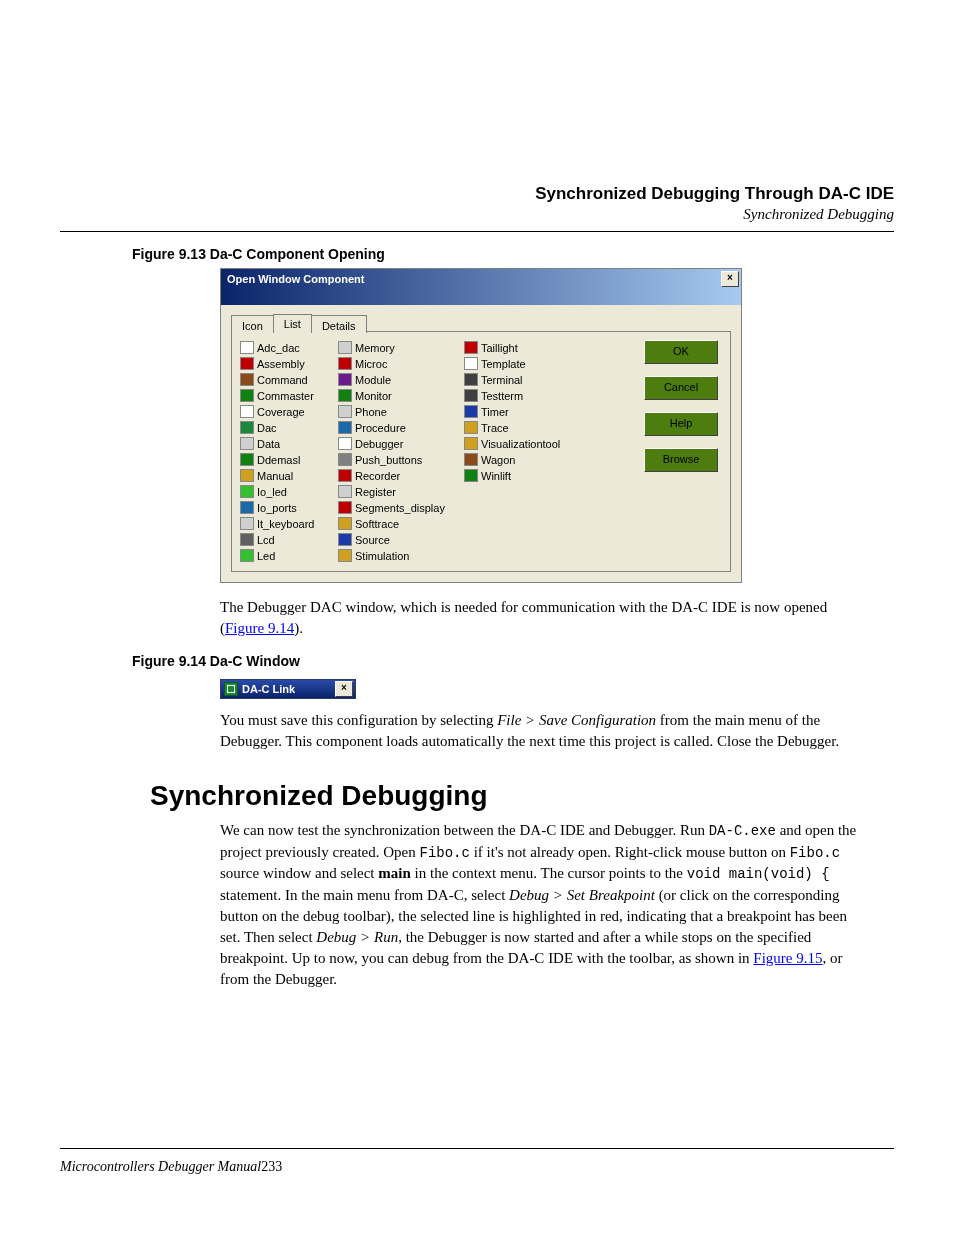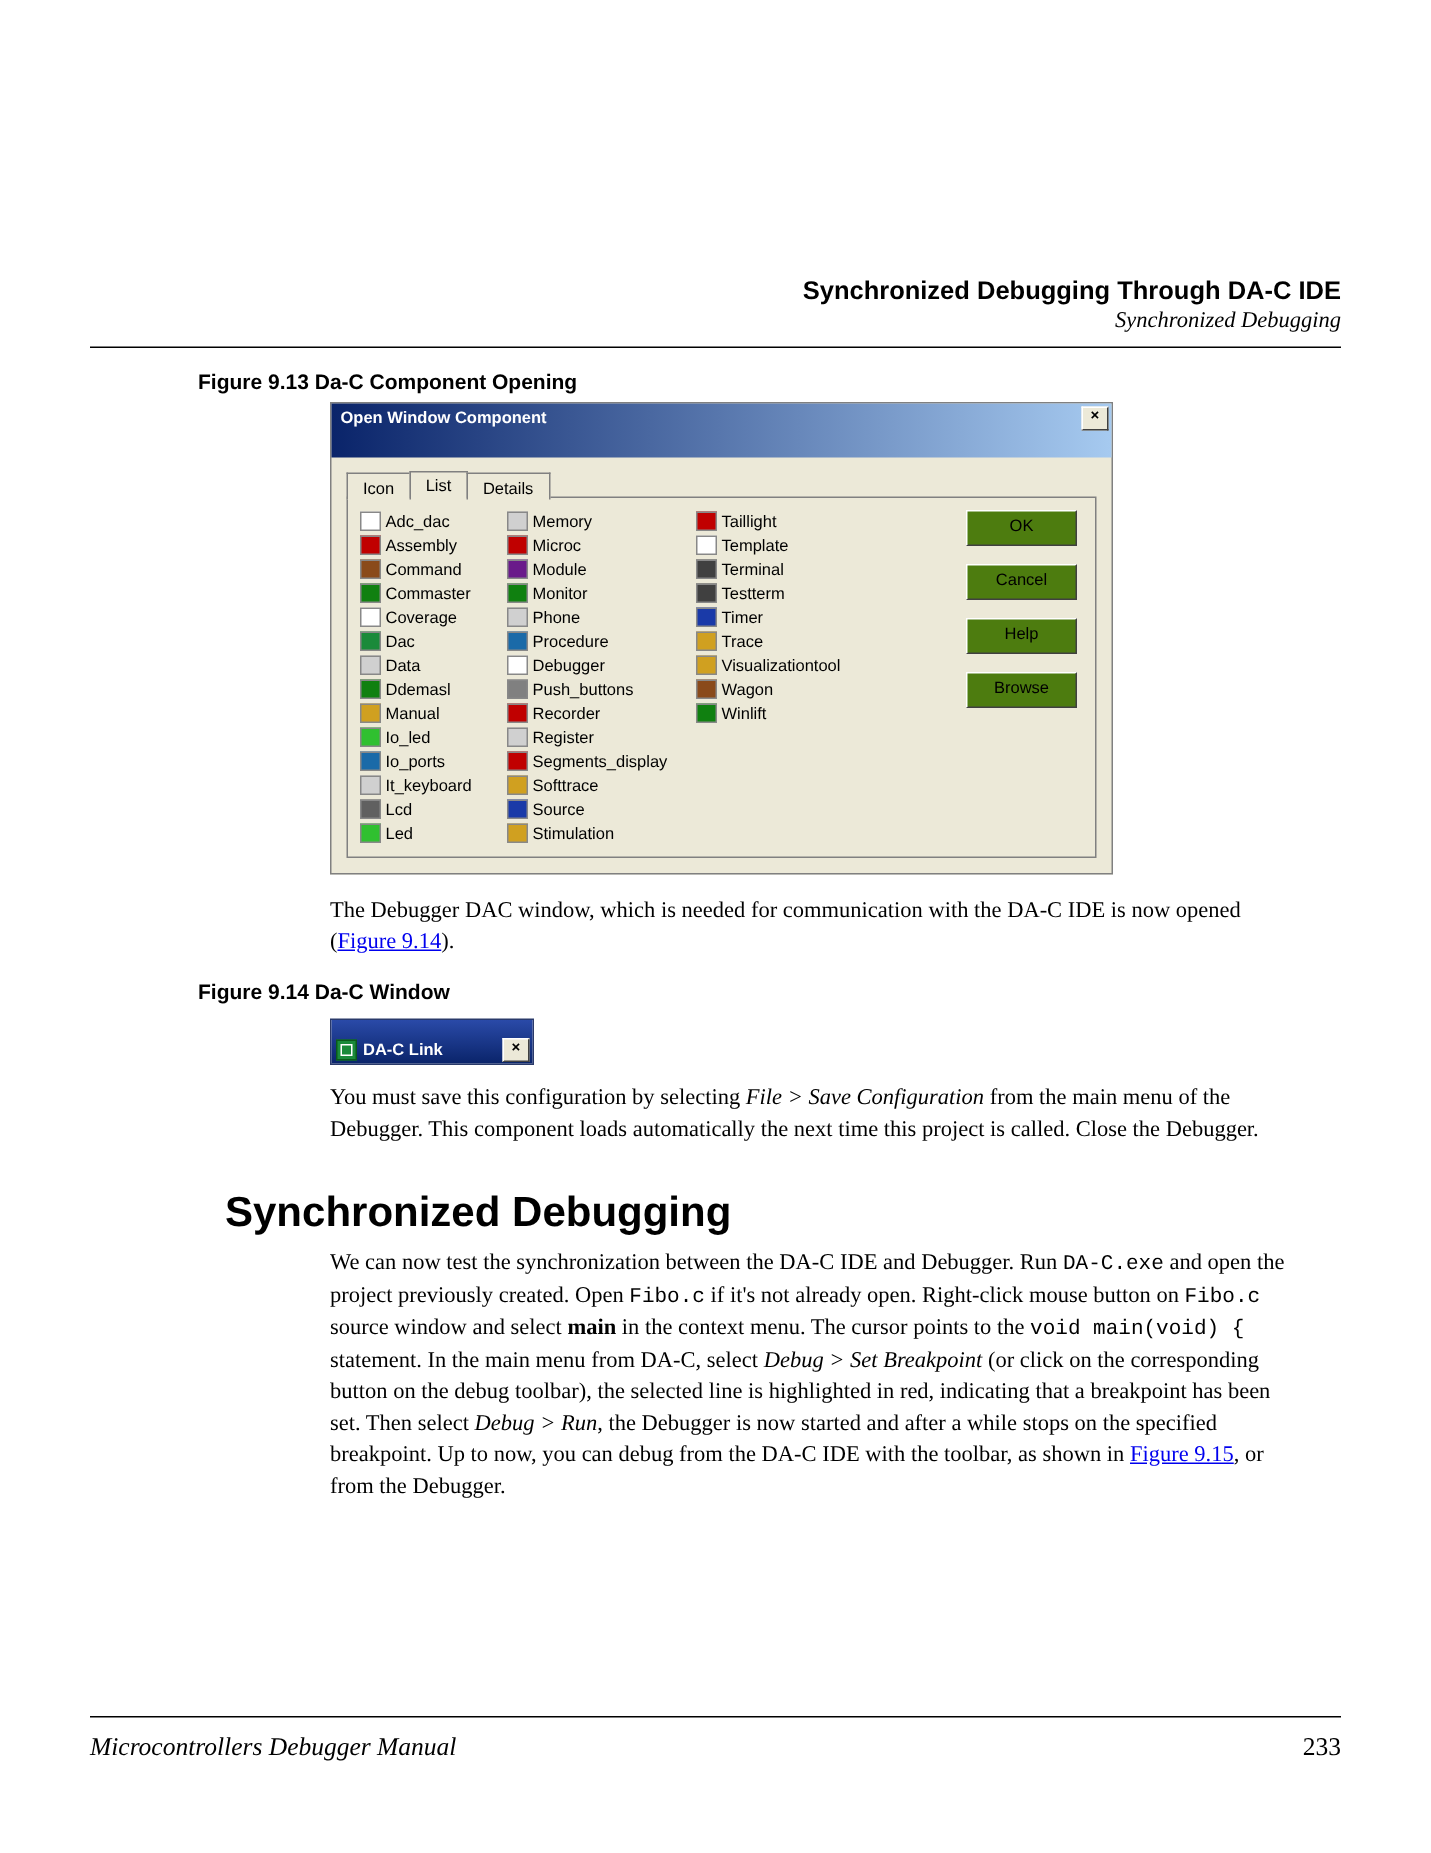--- a/index.html
+++ b/index.html
@@ -21,31 +21,31 @@
 .col.c2{width:120px}
 .col.c3{width:110px}
 .item{display:flex;align-items:center;gap:3px;height:15px;white-space:nowrap}
 .ico{width:14px;height:13px;display:inline-block;flex-shrink:0;border:1px solid #888;box-sizing:border-box}
 .btns{display:flex;flex-direction:column;gap:12px;margin-left:auto;padding-right:4px}
 .btn{width:72px;height:22px;background:#4d7c0f;border:1px solid #fff;border-right-color:#404040;border-bottom-color:#404040;font-size:11px;text-align:center;line-height:20px}
 .bodytext{margin-left:160px;margin-right:30px;margin-top:14px;line-height:1.4;font-size:15px}
 .bodytext.para2{margin-top:10px}
 a.link{color:#0000ee;text-decoration:underline}
 .mini-window{display:inline-block;margin-left:160px;font-family:Tahoma,Arial;font-size:11px;border:1px solid #2a3a6a;margin-top:4px}
-.mini-titlebar{display:flex;align-items:center;height:18px;background:linear-gradient(to bottom,#2a4aa8,#0a246a);color:#fff;font-weight:bold;padding:11px 2px 0 3px;gap:4px;width:129px}
+.mini-titlebar{display:flex;align-items:center;height:18px;background:linear-gradient(to bottom,#2a4aa8,#0a246a);color:#fff;font-weight:bold;padding:0 2px 0 3px;gap:4px;width:129px}
 .mini-icon{width:14px;height:14px;background:#1a8a3a;border:1px solid #0a5a1a;box-sizing:border-box;position:relative}
 .mini-icon::before{content:"";position:absolute;inset:2px;border:1px solid #fff}
 .mini-close{width:16px;height:14px;background:#ece9d8;border:1px solid #fff;border-right-color:#404040;border-bottom-color:#404040;color:#000;font-size:10px;line-height:12px;text-align:center;font-weight:bold;margin-left:auto}
 h1.section-h1{font-family:Arial,sans-serif;font-weight:bold;font-size:28px;margin:28px 0 8px 90px}
 .code{font-family:"Courier New",monospace;font-size:14px}
 .bold{font-weight:bold}
 .italic{font-style:italic}
 .footer{position:absolute;left:60px;right:60px;bottom:60px}
 .footer-hr{border-top:1px solid #000;margin-bottom:10px}
-.footer-row{display:flex;justify-content:space-between;font-style:italic;font-size:17px}
+.footer-row{display:flex;font-style:italic;font-size:14px}
 .footer-row .pg{font-style:normal}
 </style>
 </head>
 <body>
 
 <div class="page">
   <div class="header">
     <div class="chapter-title">Synchronized Debugging Through DA-C IDE</div>
     <div class="section-title">Synchronized Debugging</div>
   </div>

